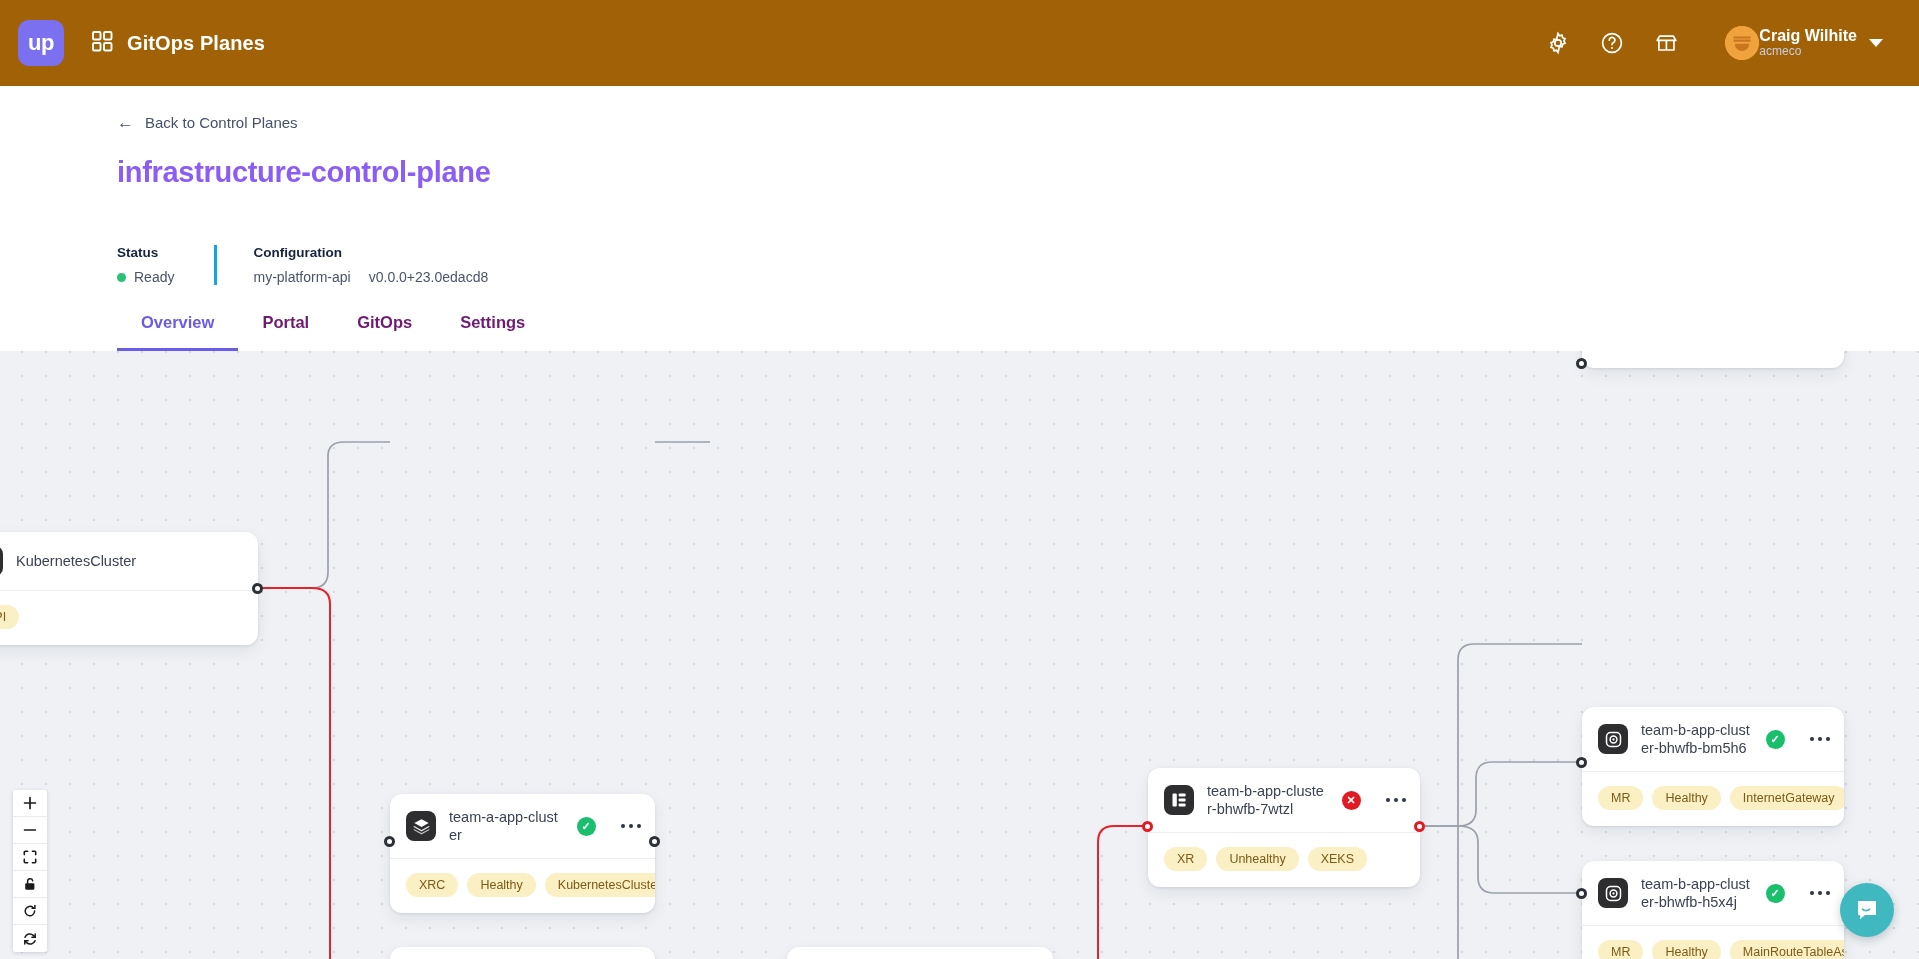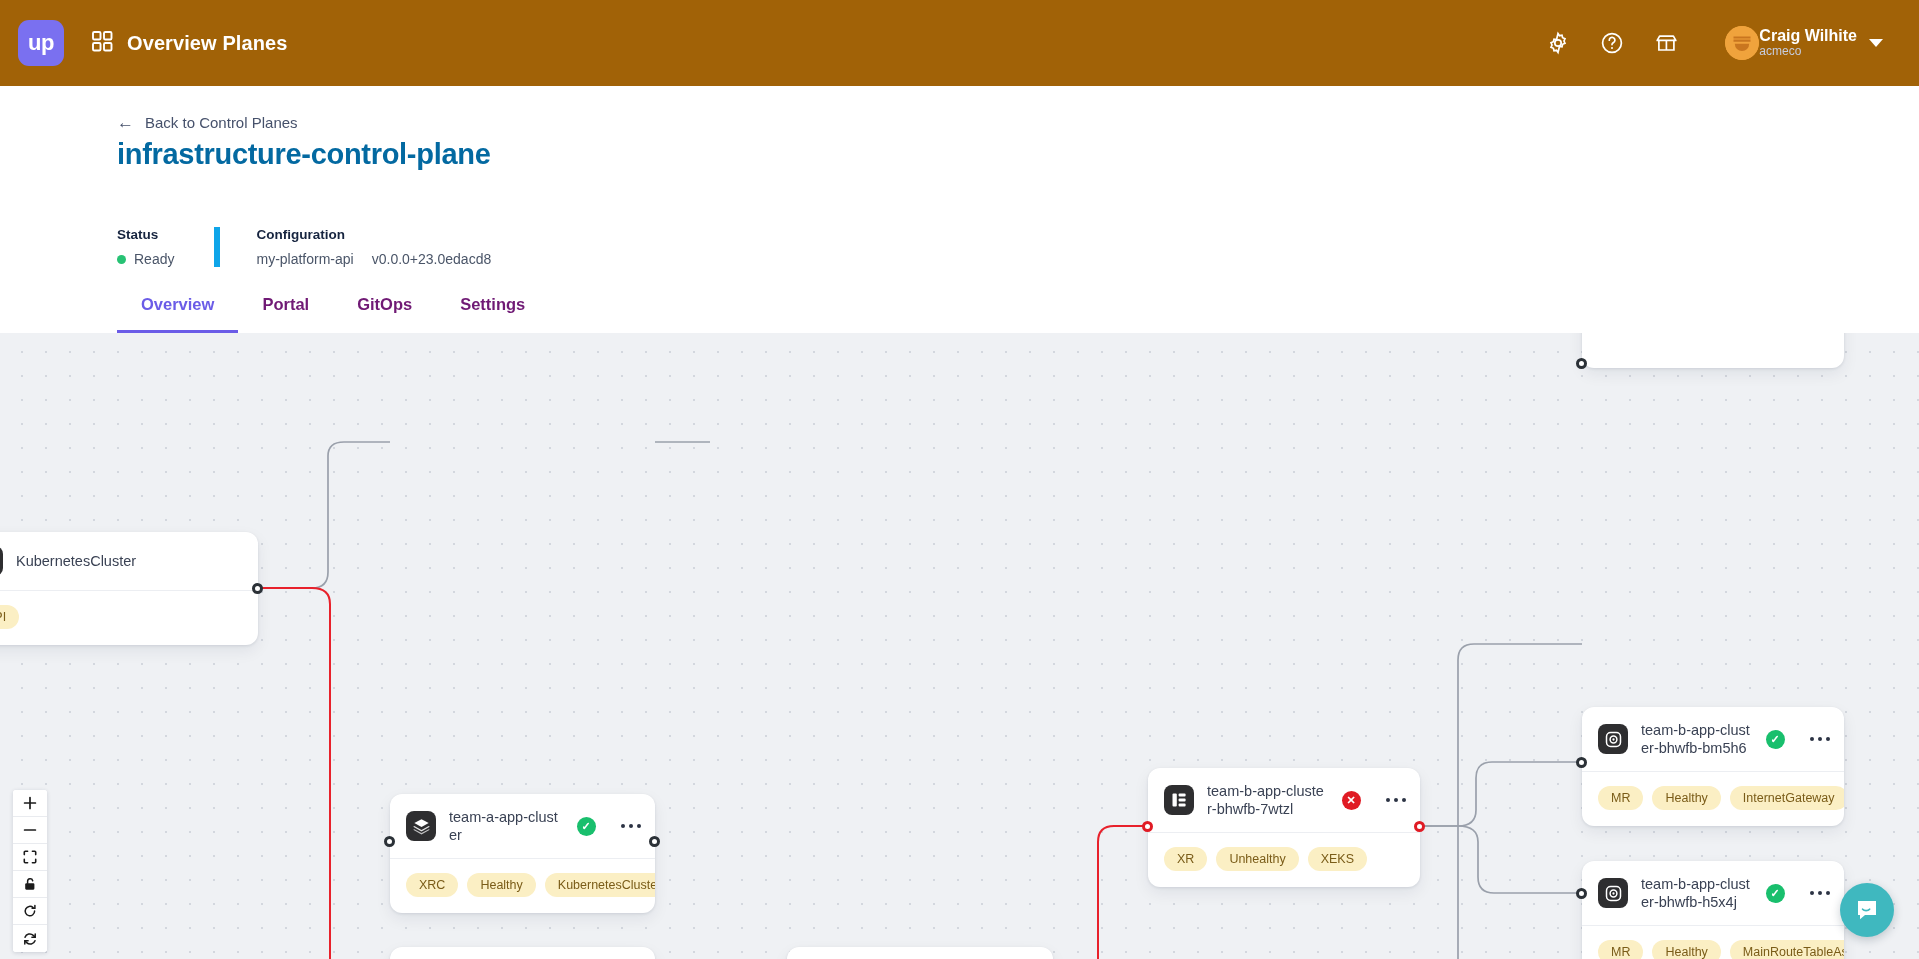--- a/index.html
+++ b/index.html
@@ -74,30 +74,30 @@
     position: relative;
     z-index: 30;
   }
   .back-link {
     display: flex; align-items: center; gap: 11px;
     color: #46516b; font-size: 15px; cursor: pointer;
     width: max-content;
   }
   .back-arrow { font-size: 17px; line-height: 1; color:#46516b; }
   .page-title {
-    font-size: 29px; font-weight: 700; color: #0369a1;
-    margin-top: 7px; letter-spacing: -0.3px;
+    font-size: 29px; font-weight: 700; color: #8b5cf6;
+    margin-top: 25px; letter-spacing: -0.3px;
   }
   .meta-row {
     display: flex; align-items: stretch;
     margin-top: 26px; gap: 0;
   }
   .meta-col { padding-right: 40px; margin-top: 30px; }
   .meta-col.second {
-    border-left: 6px solid #0ea5e9;
+    border-left: 3px solid #0ea5e9;
     padding-left: 36px;
   }
   .meta-label {
     font-size: 13.5px; font-weight: 700; color: #16243f;
   }
   .meta-value {
     font-size: 14px; color: #4a5568; margin-top: 9px;
     display: flex; align-items: center; gap: 8px;
   }
   .dot-ready {
@@ -232,21 +232,21 @@
 
   <div class="nav-title-wrap">
     <span class="grid-icon">
       <svg width="21" height="21" viewBox="0 0 21 21">
         <rect x="1" y="1" width="7.5" height="7.5" rx="1.3" fill="none" stroke="#fff" stroke-width="1.9"></rect>
         <rect x="12" y="1" width="7.5" height="7.5" rx="1.3" fill="none" stroke="#fff" stroke-width="1.9"></rect>
         <rect x="1" y="12" width="7.5" height="7.5" rx="1.3" fill="none" stroke="#fff" stroke-width="1.9"></rect>
         <rect x="12" y="12" width="7.5" height="7.5" rx="1.3" fill="none" stroke="#fff" stroke-width="1.9"></rect>
       </svg>
     </span>
-    <span class="nav-title">Overview Planes</span>
+    <span class="nav-title">GitOps Planes</span>
   </div>
 
   <div class="nav-right">
     <div class="nav-icon">
       <svg width="24" height="24" viewBox="0 0 24 24" fill="none" stroke="#fff" stroke-width="1.7">
         <circle cx="12" cy="12" r="3.2"></circle>
         <path d="M12 2.6l1.5 2.1 2.5-.5.6 2.5 2.4 1-1 2.3 1 2.3-2.4 1-.6 2.5-2.5-.5L12 21.4l-1.5-2.1-2.5.5-.6-2.5-2.4-1 1-2.3-1-2.3 2.4-1 .6-2.5 2.5.5z"></path>
       </svg>
     </div>
     <div class="nav-icon">

